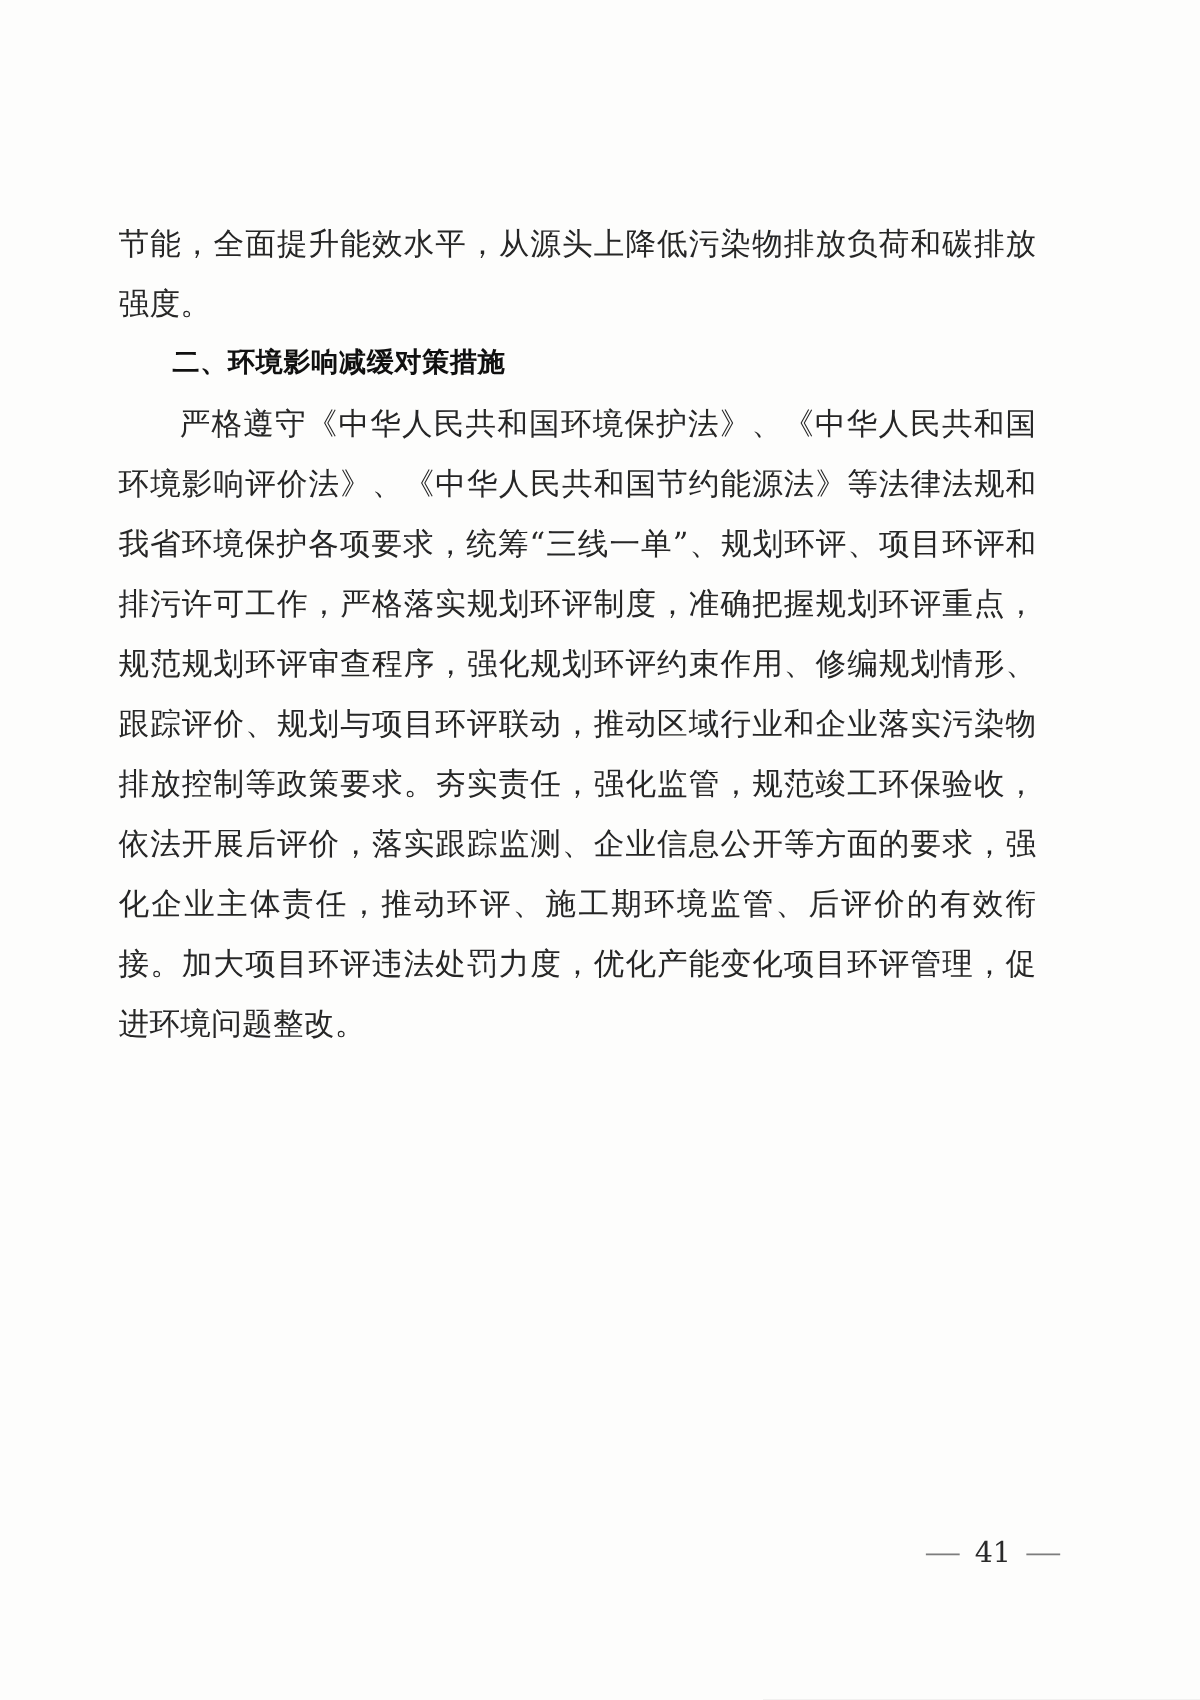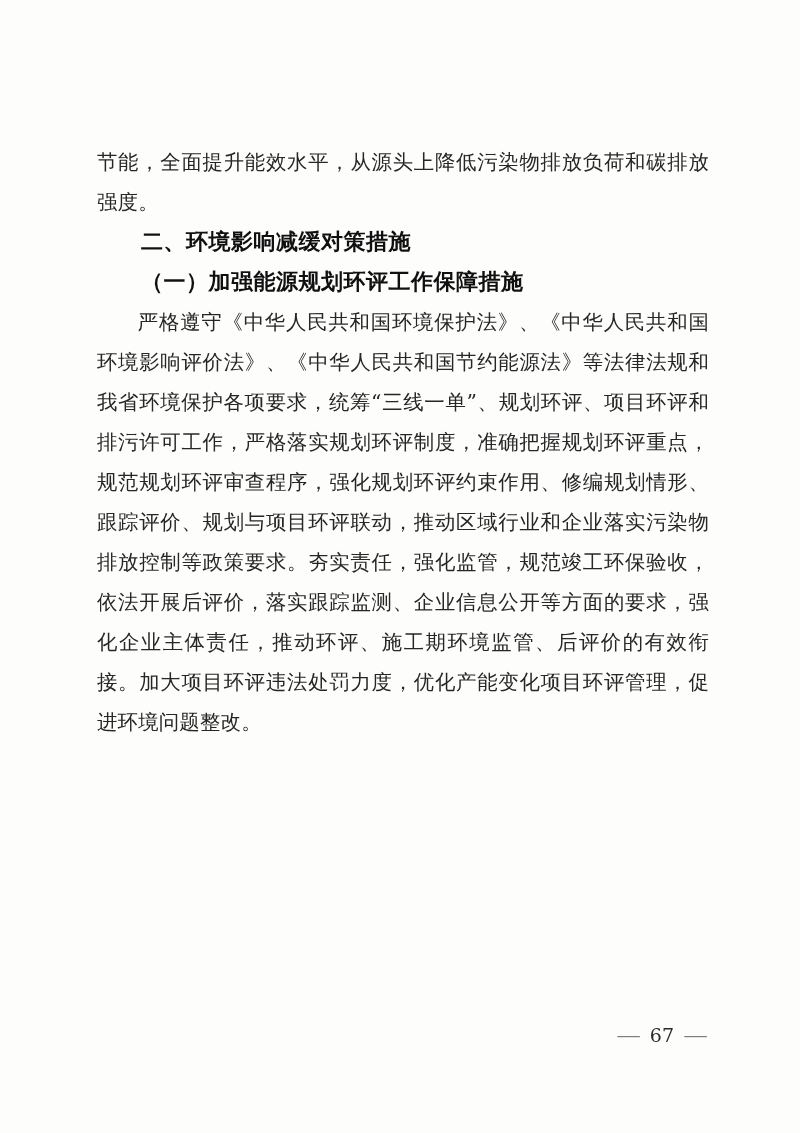--- a/index.html
+++ b/index.html
@@ -12,39 +12,39 @@
     width: 800px;
     height: 1133px;
     margin: 0 auto;
     background: #fdfdfc;
     overflow: hidden;
     color: #1f1f1f;
     font-family: "DejaVu Serif", "Liberation Serif", serif;
   }
   .content {
     position: absolute;
-    left: 97px;
+    left: 79px;
     top: 142px;
     width: 612px;
   }
   .body-text {
     margin: 0;
     font-size: 20.4px;
     line-height: 40px;
     text-align: justify;
     text-indent: 2em;
     letter-spacing: 0.2px;
     color: #262626;
   }
   .body-text.no-indent {
     text-indent: 0;
   }
   .heading {
     margin: 0;
-    font-size: 22px;
+    font-size: 18px;
     line-height: 40px;
     font-weight: 700;
     text-indent: 2em;
     font-family: "DejaVu Sans", "Liberation Sans", sans-serif;
     color: #101010;
     letter-spacing: 0.5px;
   }
   .footer {
     position: absolute;
     top: 1024px;
@@ -65,22 +65,21 @@
     color: #2a2a2a;
   }
 </style>
 </head>
 <body>
 
 <div class="page">
   <div class="content">
     <p class="body-text no-indent">节能，全面提升能效水平，从源头上降低污染物排放负荷和碳排放强度。</p>
     <h1 class="heading">二、环境影响减缓对策措施</h1>
-    <h2 class="heading">（一）加强能源规划环评工作保障措施</h2>
     <p class="body-text">严格遵守《中华人民共和国环境保护法》、《中华人民共和国环境影响评价法》、《中华人民共和国节约能源法》等法律法规和我省环境保护各项要求，统筹“三线一单”、规划环评、项目环评和排污许可工作，严格落实规划环评制度，准确把握规划环评重点，规范规划环评审查程序，强化规划环评约束作用、修编规划情形、跟踪评价、规划与项目环评联动，推动区域行业和企业落实污染物排放控制等政策要求。夯实责任，强化监管，规范竣工环保验收，依法开展后评价，落实跟踪监测、企业信息公开等方面的要求，强化企业主体责任，推动环评、施工期环境监管、后评价的有效衔接。加大项目环评违法处罚力度，优化产能变化项目环评管理，促进环境问题整改。</p>
   </div>
 
   <div class="footer">
     <span class="dash">—</span>
-    <span class="num">67</span>
+    <span class="num">41</span>
     <span class="dash">—</span>
   </div>
 </div>
 
 </body></html>

